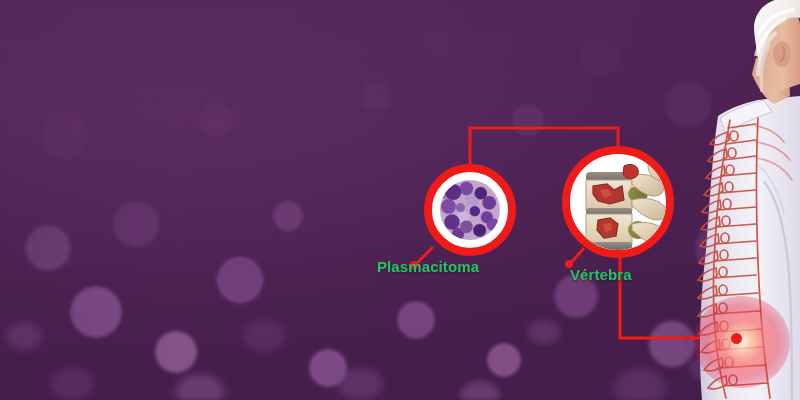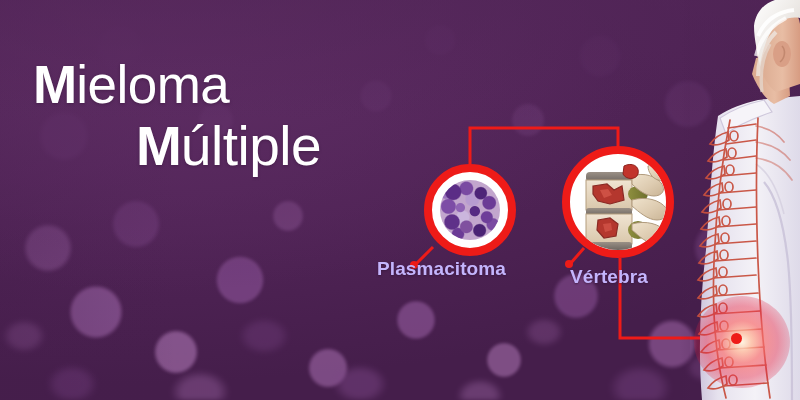--- a/index.html
+++ b/index.html
@@ -148,23 +148,23 @@
     background: #ffffff;
     position: absolute;
     z-index: 4;
     overflow: hidden;
   }
   .vert-svg { position: absolute; left: -8px; top: -8px; }
 
   
   .label {
     position: absolute;
-    color: #c4b5fd;
+    color: #22c55e;
     font-weight: 700;
-    font-size: 19px;
+    font-size: 15px;
     letter-spacing: .1px;
     text-shadow: 0 1px 2px rgba(45,16,50,.55);
     z-index: 6;
     white-space: nowrap;
   }
   .label-plasma { left: 377px; top: 258px; }
   .label-vert  { left: 537px; top: 266px; margin-left: 33px; }
 
   
   .figure {
@@ -209,24 +209,20 @@
 </head>
 <body>
 
 <div id="banner">
 
   <div class="bg-base"></div>
   <div class="bg-cells"></div>
   <div class="bg-cells2"></div>
   <div class="bg-wash"></div>
 
-  <div class="title">
-    <span class="line line1"><span class="cap">M</span><span>ieloma</span></span>
-    <span class="line line2"><span class="cap">M</span><span>últiple</span></span>
-  </div>
 
   <div class="figure">
     <svg class="fig-svg" width="128" height="400" viewBox="0 0 128 400">
       <defs>
         <linearGradient id="shirtG" x1="0" y1="0" x2="1" y2="0">
           <stop offset="0%" stop-color="#cfc6dd"></stop>
           <stop offset="18%" stop-color="#e6e2ee"></stop>
           <stop offset="55%" stop-color="#f4f2f7"></stop>
           <stop offset="100%" stop-color="#dedae9"></stop>
         </linearGradient>

